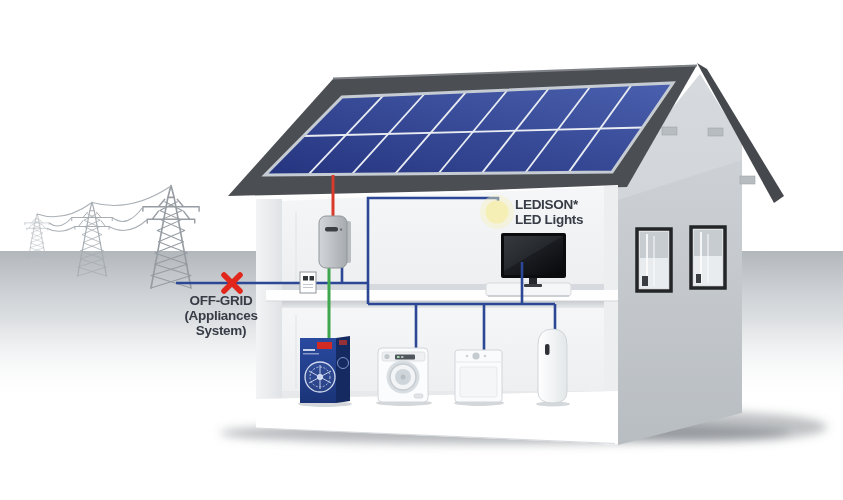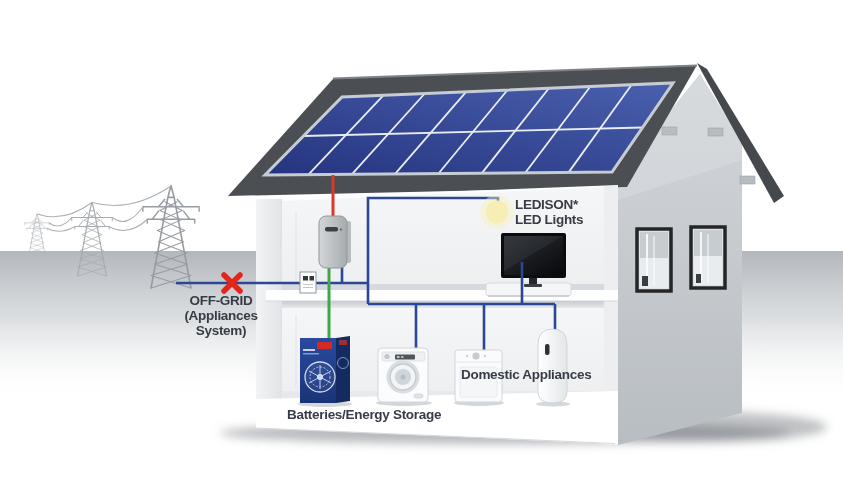--- a/index.html
+++ b/index.html
@@ -263,16 +263,14 @@
   </g>
 </svg>
 
 <div class="lbl center" style="left:145px;top:293px;width:152px;">OFF-GRID
 (Appliances
 System)</div>
 
 <div class="lbl" style="left:515px;top:197px;">LEDISON*
 LED Lights</div>
 
-<div class="lbl" style="left:461px;top:367px;">Domestic Appliances</div>
-
-<div class="lbl" style="left:287px;top:407px;font-size:13.5px;">Batteries/Energy Storage</div>
+
 </div>
 
 </body></html>

